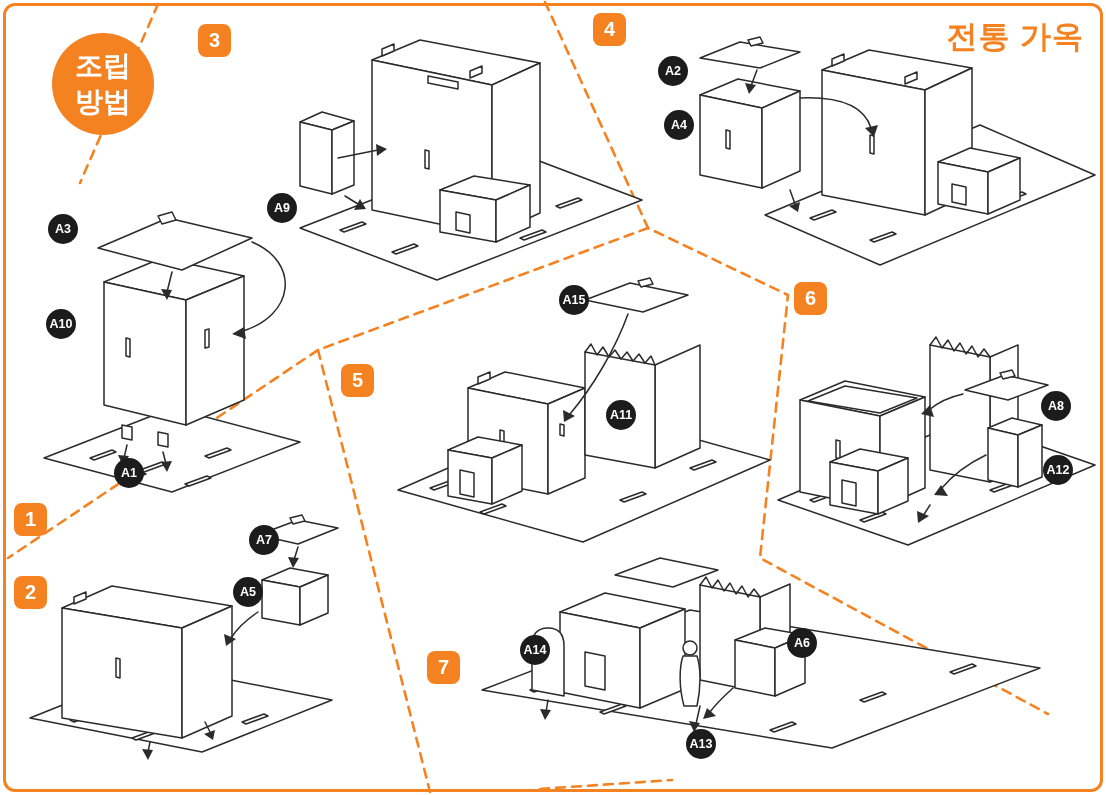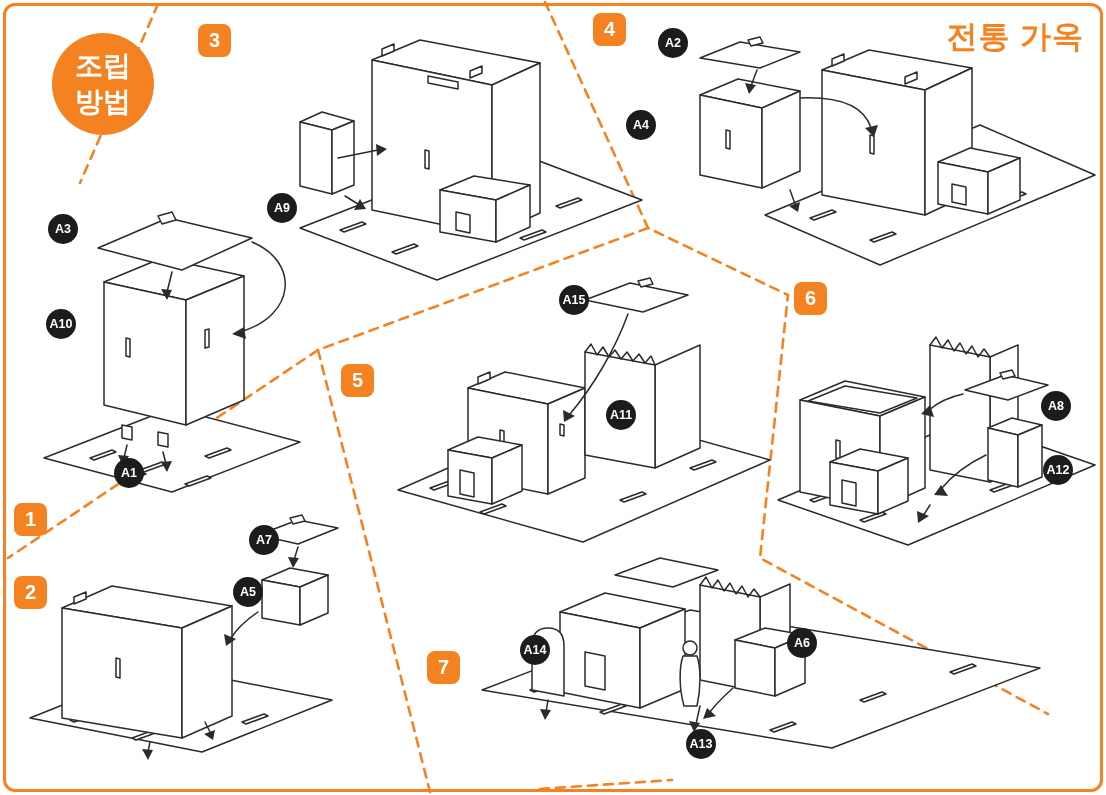--- a/index.html
+++ b/index.html
@@ -268,23 +268,23 @@
 
   <div class="step-badge" style="left:14px;top:503px">1</div>
   <div class="step-badge" style="left:14px;top:576px">2</div>
   <div class="step-badge" style="left:198px;top:24px">3</div>
   <div class="step-badge" style="left:593px;top:13px">4</div>
   <div class="step-badge" style="left:341px;top:364px">5</div>
   <div class="step-badge" style="left:794px;top:282px">6</div>
   <div class="step-badge" style="left:427px;top:651px">7</div>
 
   <div class="part-label" style="left:114px;top:458px">A1</div>
-  <div class="part-label" style="left:658px;top:28px">A2</div>
+  <div class="part-label" style="left:658px;top:56px">A2</div>
   <div class="part-label" style="left:48px;top:214px">A3</div>
-  <div class="part-label" style="left:626px;top:110px">A4</div>
+  <div class="part-label" style="left:664px;top:110px">A4</div>
   <div class="part-label" style="left:233px;top:577px">A5</div>
   <div class="part-label" style="left:787px;top:628px">A6</div>
   <div class="part-label" style="left:249px;top:525px">A7</div>
   <div class="part-label" style="left:1041px;top:391px">A8</div>
   <div class="part-label" style="left:267px;top:193px">A9</div>
   <div class="part-label" style="left:46px;top:309px">A10</div>
   <div class="part-label" style="left:606px;top:400px">A11</div>
   <div class="part-label" style="left:1043px;top:455px">A12</div>
   <div class="part-label" style="left:686px;top:729px">A13</div>
   <div class="part-label" style="left:520px;top:635px">A14</div>

